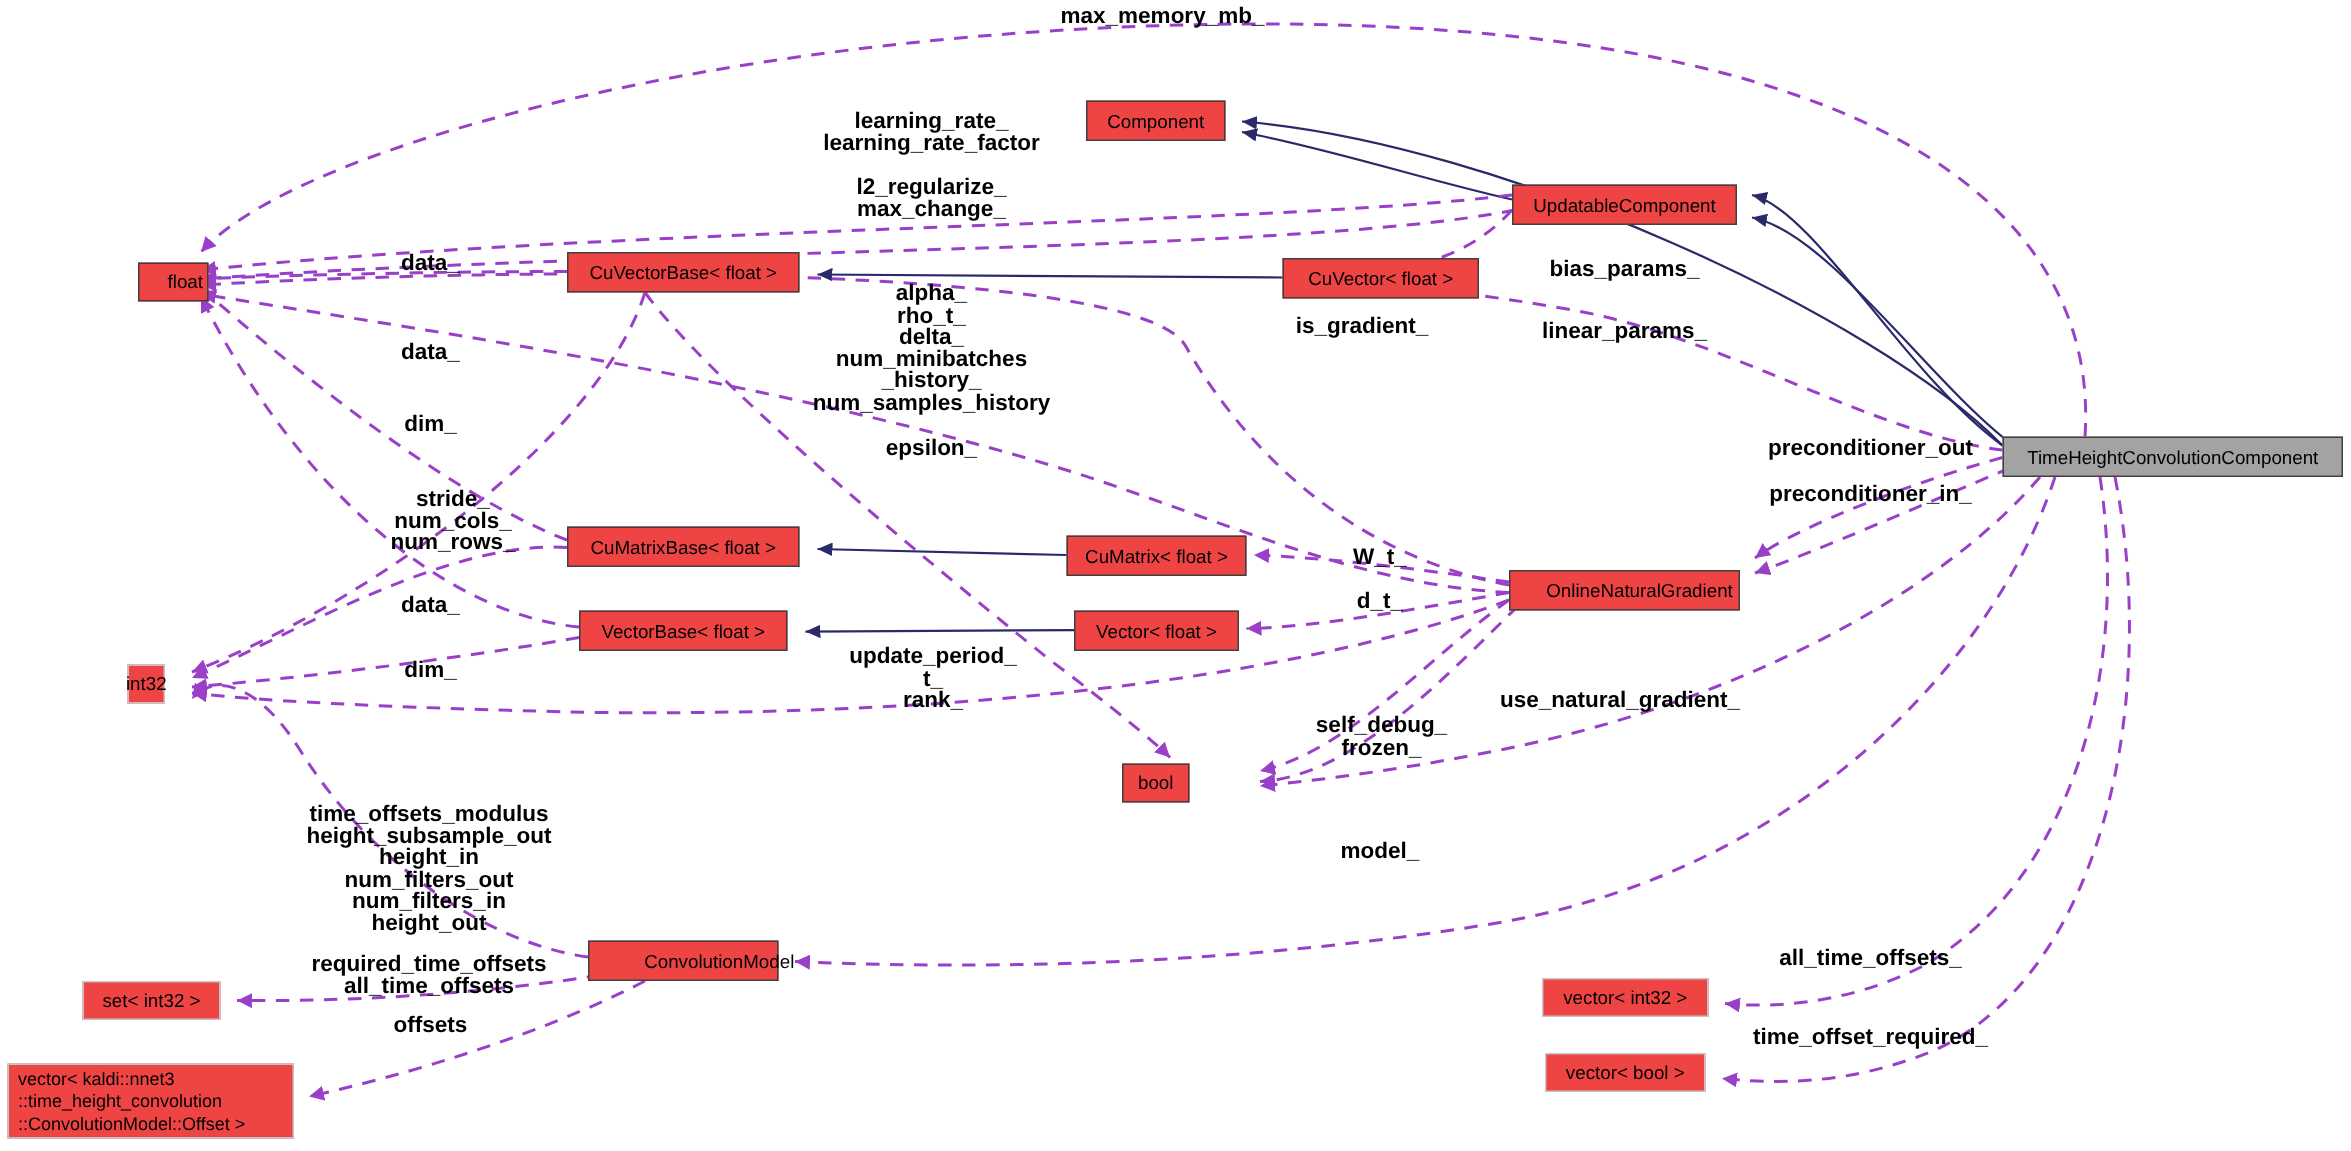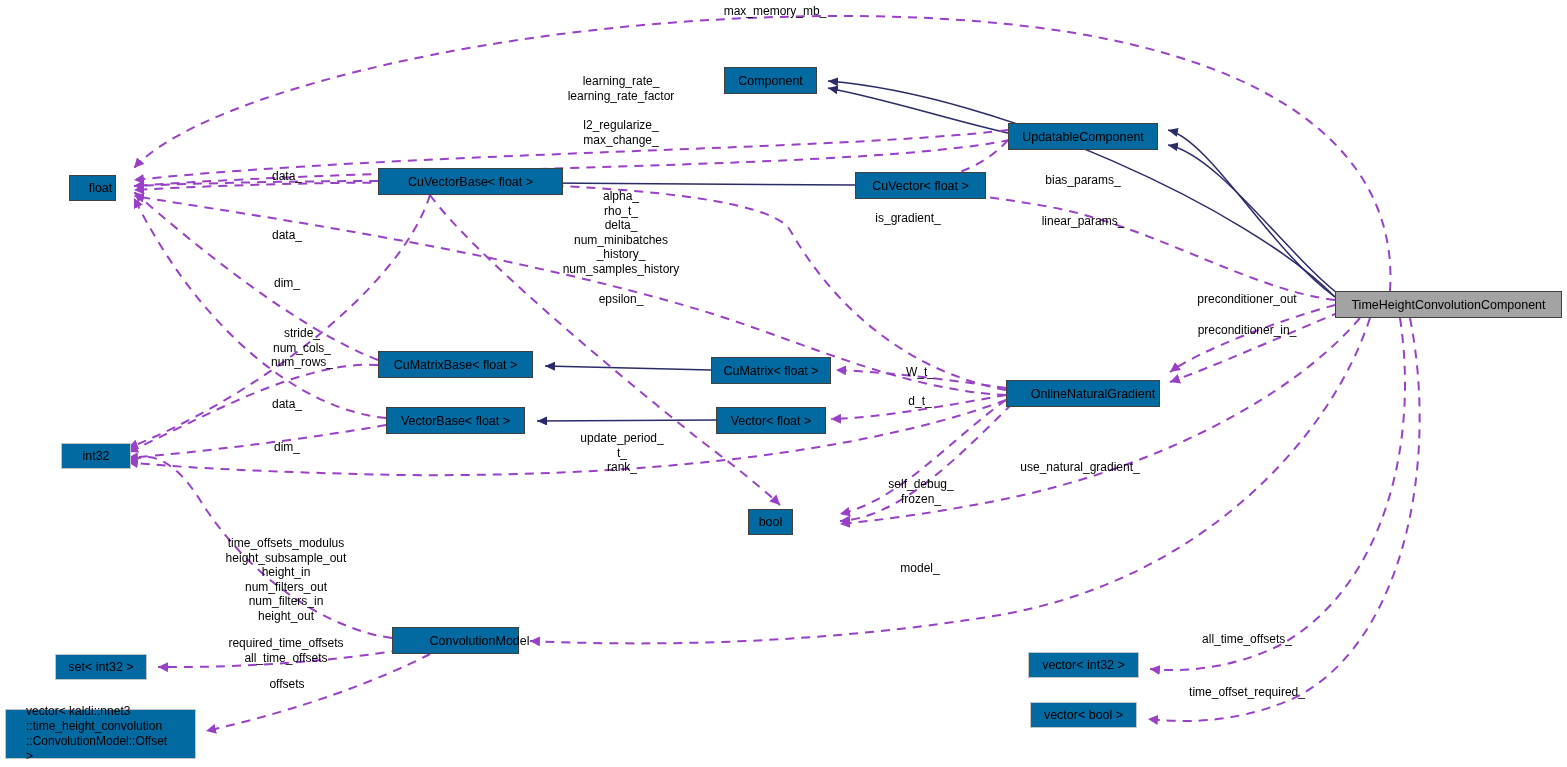--- a/index.html
+++ b/index.html
@@ -3,50 +3,51 @@
 <meta charset="utf-8">
 <style>
   html,body{margin:0;padding:0;background:#ffffff;}
   body{font-family:"Liberation Sans","DejaVu Sans",sans-serif;}
   #canvas{position:relative;width:1567px;height:767px;background:#ffffff;overflow:hidden;}
   svg#edges{position:absolute;left:0;top:0;width:1567px;height:767px;}
 
   .node{
     position:absolute;
     box-sizing:border-box;
-    background:#0369a1;
+    background:#ef4444;
     display:flex;
     align-items:center;
     justify-content:center;
     font-size:12.5px;
     line-height:14px;
     color:#000000;
     white-space:nowrap;
     text-align:center;
   }
   .node.strong{border:1.5px solid #404040;}
   .node.light{border:1px solid #c4c4c4;}
   .node.highlight{background:#a3a3a3;border:1.5px solid #404040;}
   .node.multiline{
     white-space:pre-line;
     justify-content:flex-start;
     text-align:left;
-    padding:3px 20px;
+    padding:3px 6px;
     line-height:15px;
   }
 
   .edge-label{
     position:absolute;
-    font-size:12px;
+    font-size:15px;
     line-height:14.5px;
     color:#000000;
     white-space:pre-line;
     text-align:center;
     transform:translateX(-50%);
     pointer-events:none;
+    font-weight:bold;
   }
 </style>
 </head>
 <body>
 
 <div id="canvas">
 
   <svg id="edges" viewBox="0 0 1567 767">
     <defs>
       <marker id="inh" markerWidth="11" markerHeight="9" refX="10" refY="4.5" orient="auto" markerUnits="userSpaceOnUse">
@@ -92,23 +93,23 @@
       <path d="M1340,312 C1285,335 1210,368 1170,382"></path>
       <path d="M1370,318 C1330,440 1200,580 1000,615 C800,648 620,645 530,641"></path>
       <path d="M392,638 C330,630 250,580 200,500 C170,452 140,450 128,466"></path>
       <path d="M400,650 C340,660 250,668 158,667"></path>
       <path d="M430,654 C380,680 300,710 206,731"></path>
       <path d="M1400,318 C1420,450 1380,590 1280,645 C1230,670 1180,672 1150,669"></path>
       <path d="M1410,318 C1440,470 1400,650 1290,700 C1230,725 1180,722 1148,719"></path>
     </g>
   </svg>
 
-  <div class="node strong" style="left:69px;top:175px;width:47px;height:26px;padding-left:16px;">float</div>
-  <div class="node light" style="left:61px;top:443px;width:70px;height:26px;">int32</div>
-  <div class="node strong" style="left:378px;top:168px;width:185px;height:27px;">CuVectorBase&lt; float &gt;</div>
+  <div class="node strong" style="left:92px;top:175px;width:47px;height:26px;padding-left:16px;">float</div>
+  <div class="node light" style="left:85px;top:443px;width:25px;height:26px;">int32</div>
+  <div class="node strong" style="left:378px;top:168px;width:155px;height:27px;">CuVectorBase&lt; float &gt;</div>
   <div class="node strong" style="left:378px;top:351px;width:155px;height:27px;">CuMatrixBase&lt; float &gt;</div>
   <div class="node strong" style="left:386px;top:407px;width:139px;height:27px;">VectorBase&lt; float &gt;</div>
   <div class="node strong" style="left:392px;top:627px;width:127px;height:27px;padding-left:48px;">ConvolutionModel</div>
   <div class="node light" style="left:55px;top:654px;width:92px;height:26px;">set&lt; int32 &gt;</div>
   <div class="node light multiline" style="left:5px;top:709px;width:191px;height:50px;font-size:12px;">vector&lt; kaldi::nnet3
 ::time_height_convolution
 ::ConvolutionModel::Offset &gt;</div>
   <div class="node strong" style="left:724px;top:67px;width:93px;height:27px;">Component</div>
   <div class="node strong" style="left:855px;top:172px;width:131px;height:27px;">CuVector&lt; float &gt;</div>
   <div class="node strong" style="left:711px;top:357px;width:120px;height:27px;">CuMatrix&lt; float &gt;</div>

